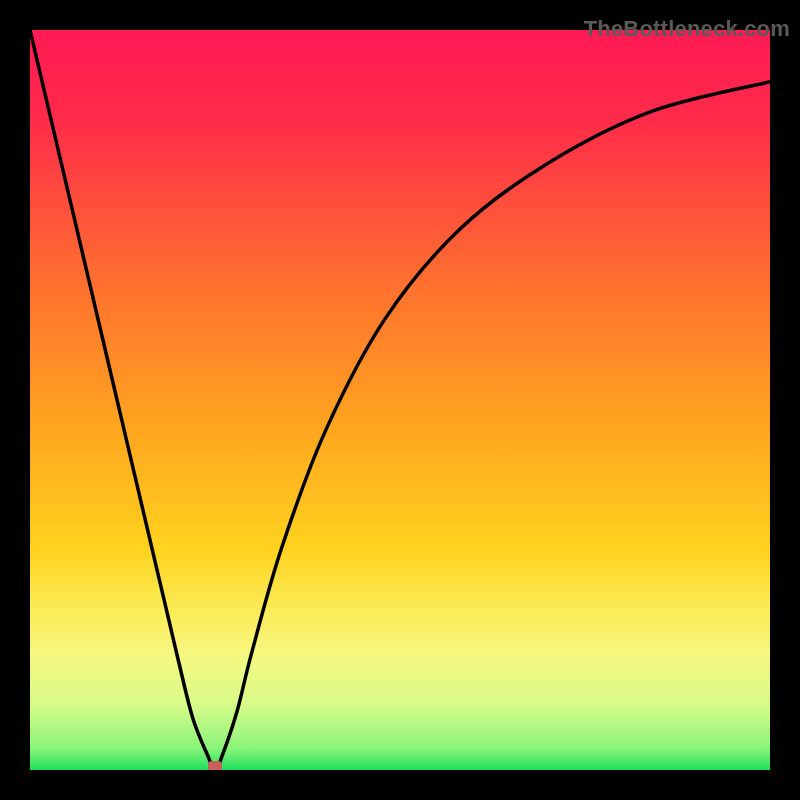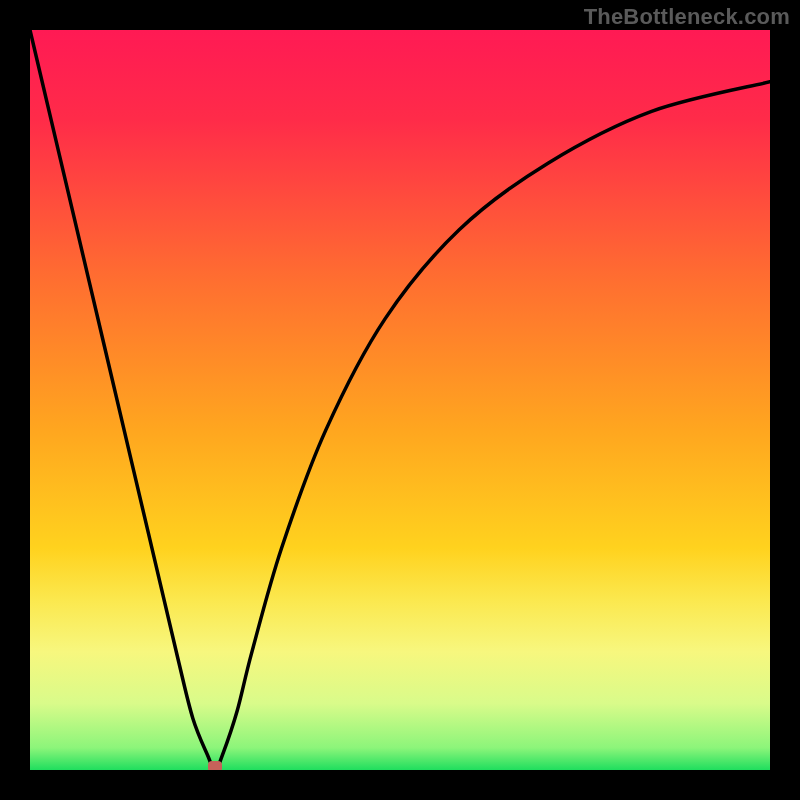--- a/index.html
+++ b/index.html
@@ -12,21 +12,21 @@
     font-family: Arial, Helvetica, sans-serif;
   }
   .frame {
     position: relative;
     width: 800px;
     height: 800px;
     background: #000;
   }
   .attribution {
     position: absolute;
-    top: 4px;
+    top: 16px;
     right: 10px;
     font-size: 22px;
     font-weight: 600;
     color: #5a5a5a;
     letter-spacing: 0.2px;
     z-index: 20;
   }
   .plot {
     position: absolute;
     left: 30px;

